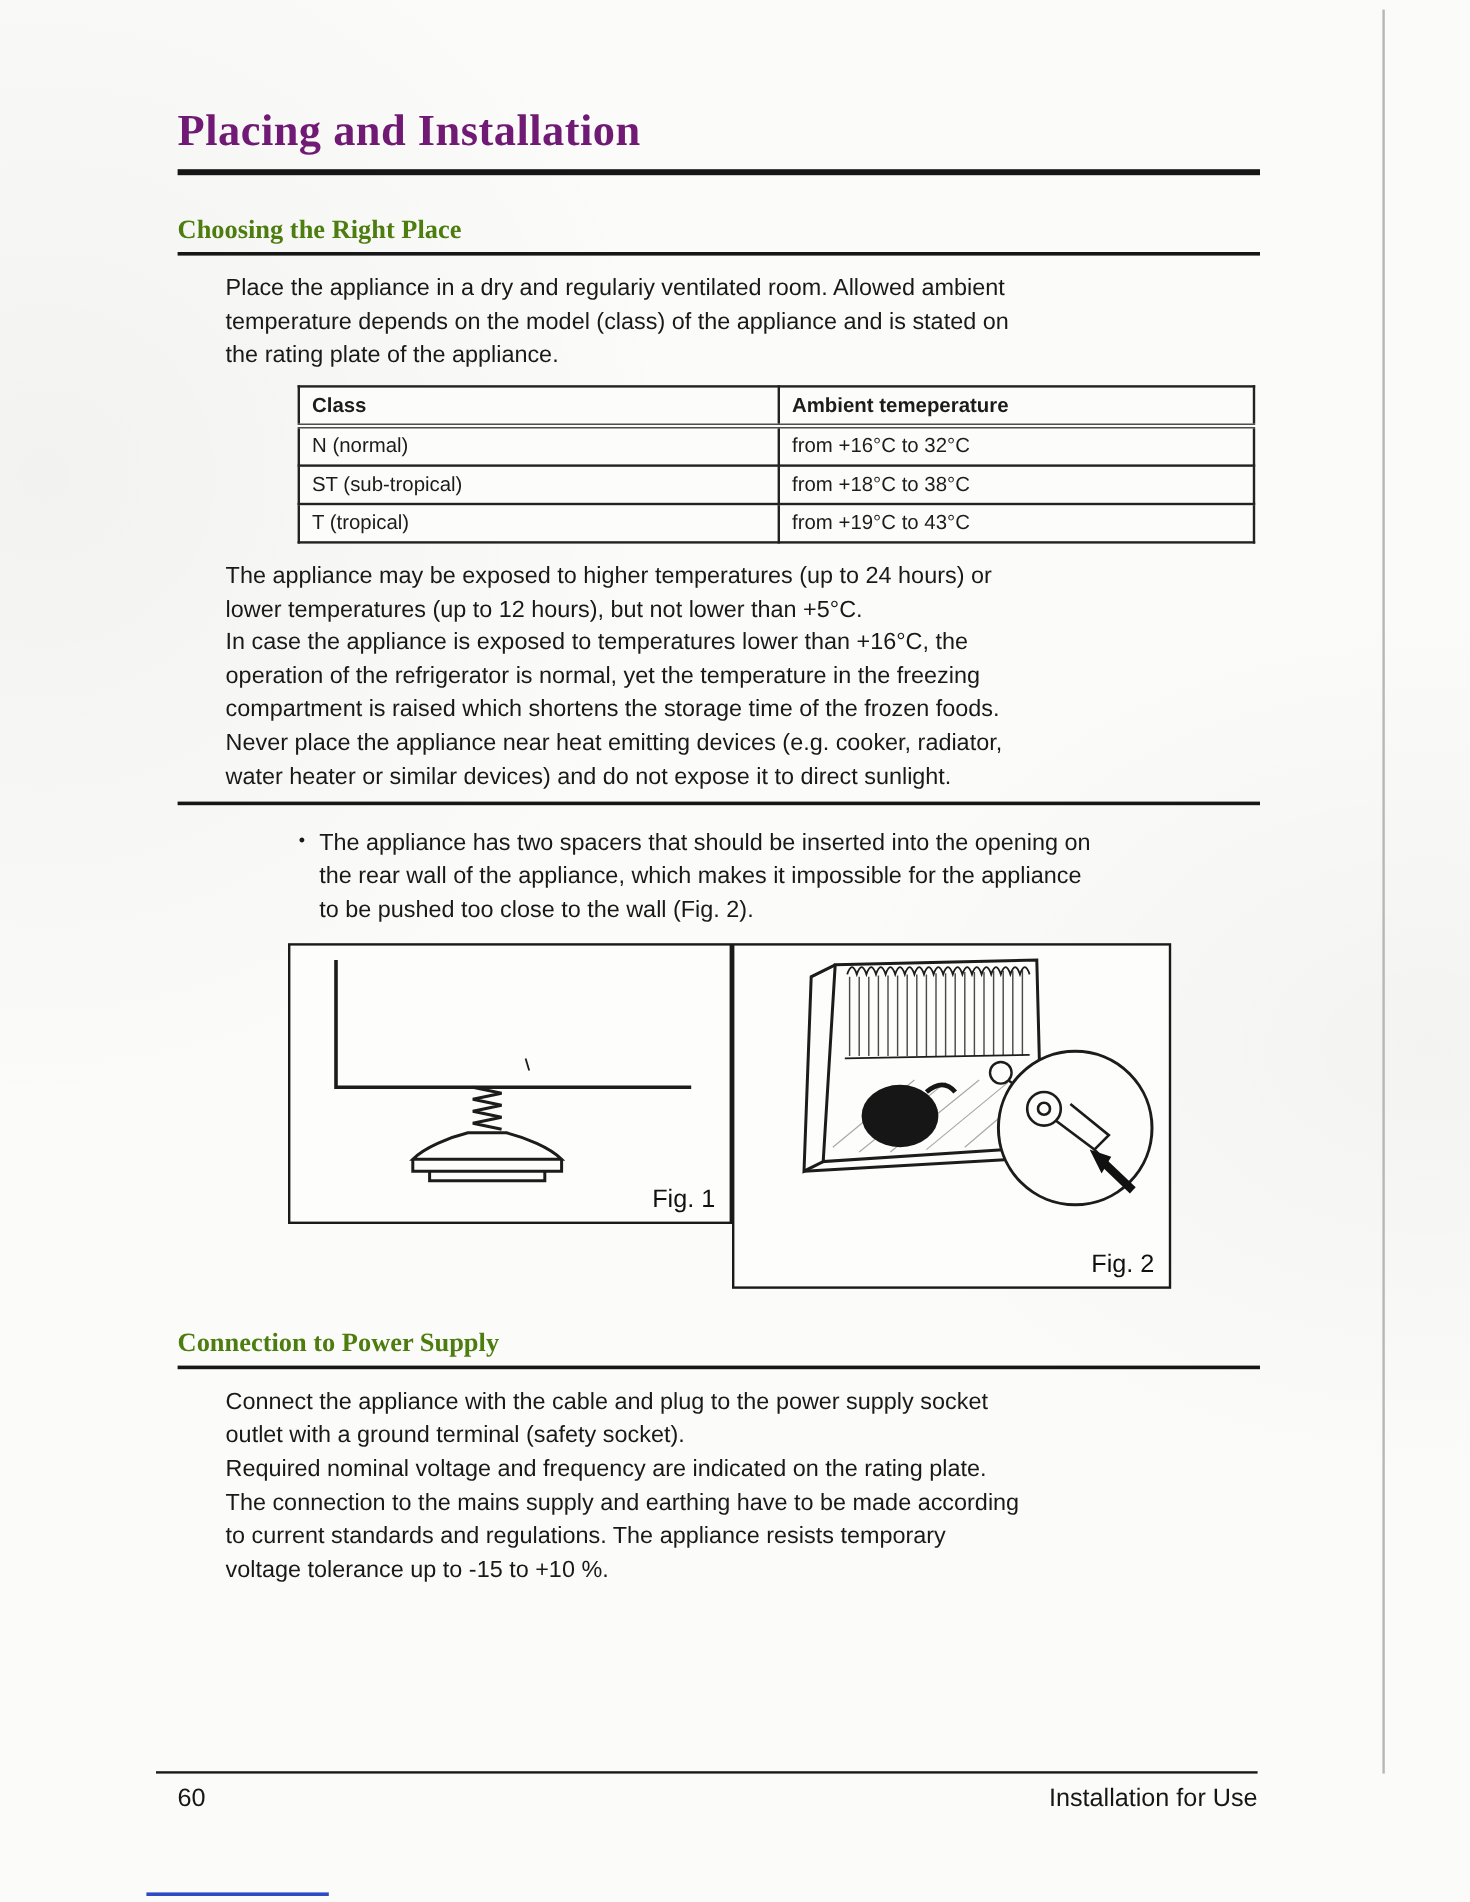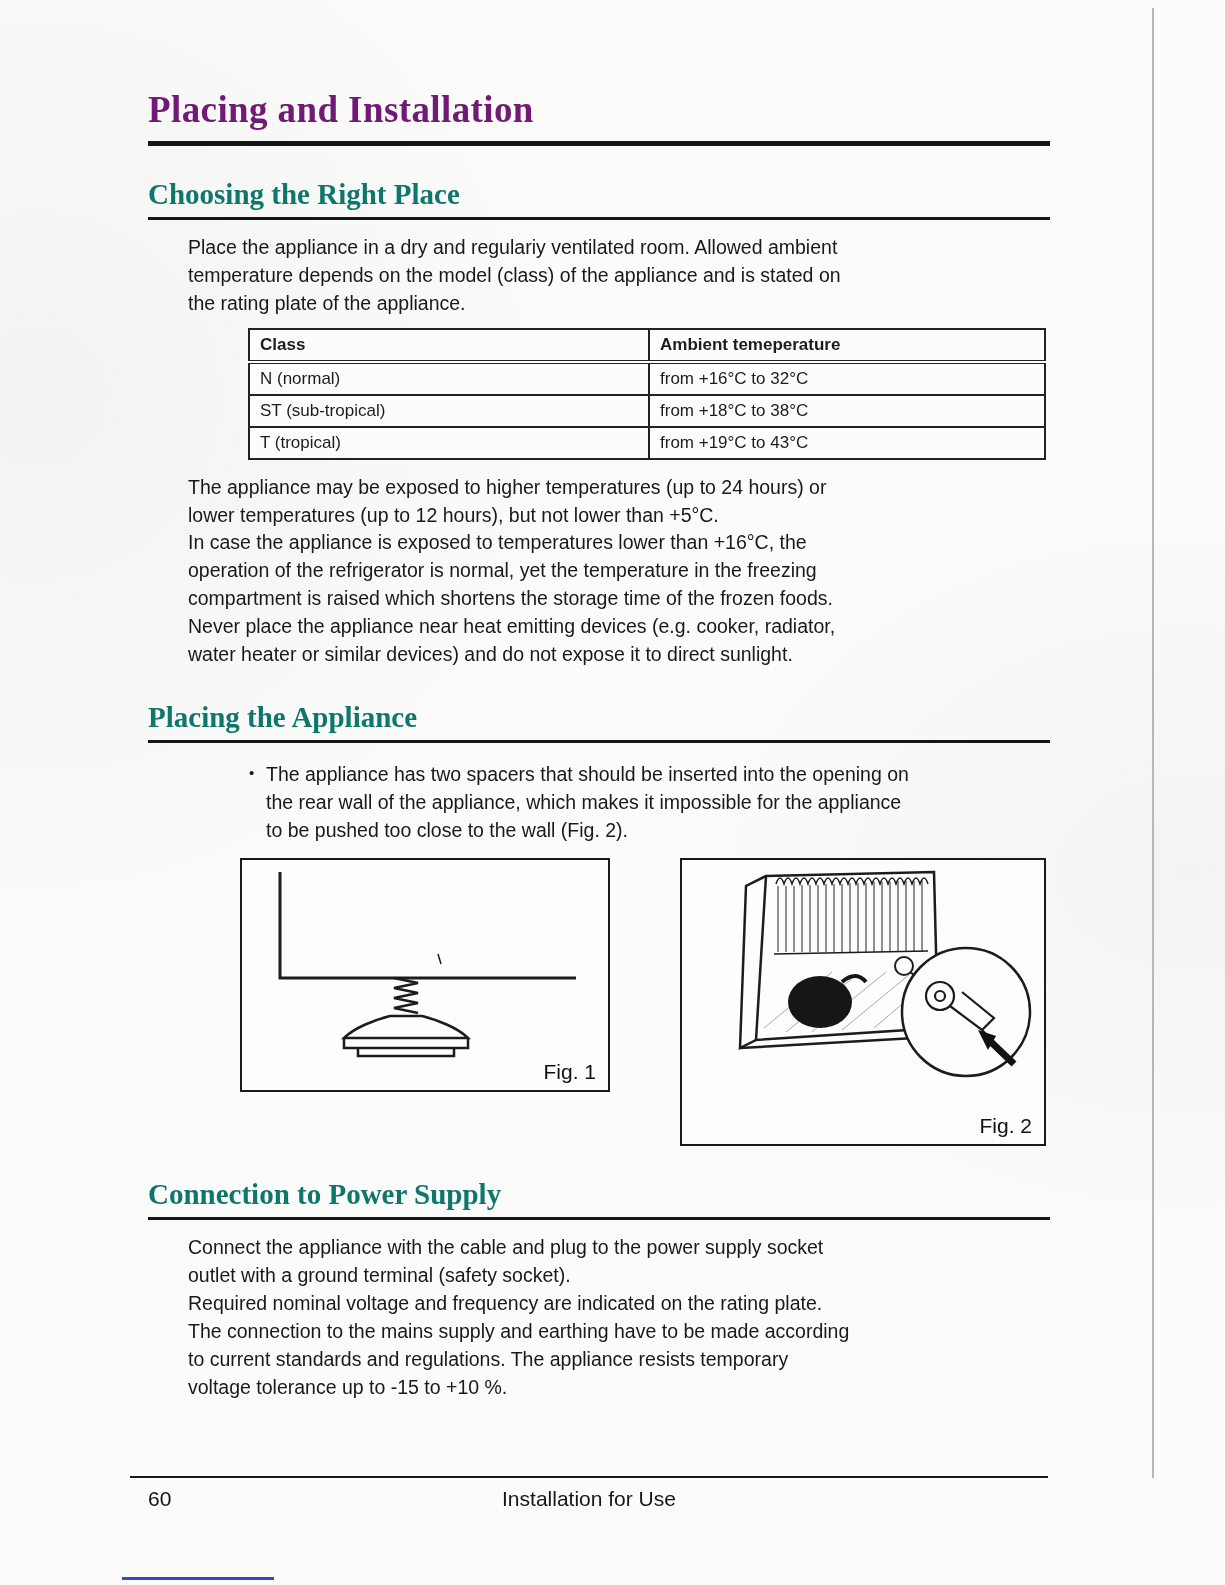--- a/index.html
+++ b/index.html
@@ -34,23 +34,23 @@
     font-size: 37px;
     font-weight: 700;
     letter-spacing: 0.4px;
     color: #701a75;
   }
   .rule-thick { height: 5px; background: #161616; margin-top: 10px; }
 
   .section-heading {
     margin: 32px 0 0 0;
     font-family: "Liberation Serif", "DejaVu Serif", serif;
-    font-size: 29px;
+    font-size: 22px;
     font-weight: 700;
-    color: #0f766e;
+    color: #4d7c0f;
   }
   .rule-thin { height: 3px; background: #161616; margin-top: 6px; }
 
   .body-text {
     font-size: 19.5px;
     line-height: 1.43;
     margin: 14px 0 0 40px;
     width: 812px;
     color: #191919;
   }
@@ -78,29 +78,29 @@
     padding: 0;
     list-style: none;
     width: 816px;
     font-size: 19.5px;
     line-height: 1.43;
     color: #191919;
   }
   .bullets li { position: relative; padding-left: 22px; margin-bottom: 3px; white-space: pre-line; }
   .bullets li::before { content: "\2022"; position: absolute; left: 5px; top: 1px; font-size: 15px; }
 
-  .figures { display: flex; margin: 14px 0 0 92px; gap: 70px; }
+  .figures { display: flex; margin: 14px 0 0 92px; }
   .figure-box { position: relative; border: 2px solid #1a1a1a; background: #fdfdfb; }
   .fig-box-1 { width: 370px; height: 234px; }
   .fig-box-2 { width: 366px; height: 288px; }
   .fig-label { position: absolute; right: 12px; bottom: 6px; font-size: 21px; color: #111; }
 
   .footer { position: absolute; left: 130px; top: 1476px; width: 918px; }
   .footer-rule { height: 2px; background: #1a1a1a; }
-  .footer-row { position: relative; margin-top: 9px; font-size: 21px; text-align: center; color: #161616; }
+  .footer-row { position: relative; margin-top: 9px; font-size: 21px; text-align: right; color: #161616; }
   .page-number { position: absolute; left: 18px; }
 
   .scan-line-right { position: absolute; left: 1152px; top: 8px; width: 2px; height: 1470px; background: #b7b7b4; }
   .blue-mark { position: absolute; left: 122px; top: 1577px; width: 152px; height: 3px; background: #2e4bc6; }
 </style>
 </head>
 <body>
 
 <div class="page">
   <div class="scan-line-right"></div>
@@ -141,21 +141,20 @@
     </table>
 
     <p class="body-text pre">The appliance may be exposed to higher temperatures (up to 24 hours) or
 lower temperatures (up to 12 hours), but not lower than +5°C.
 In case the appliance is exposed to temperatures lower than +16°C, the
 operation of the refrigerator is normal, yet the temperature in the freezing
 compartment is raised which shortens the storage time of the frozen foods.
 Never place the appliance near heat emitting devices (e.g. cooker, radiator,
 water heater or similar devices) and do not expose it to direct sunlight.</p>
 
-    <h2 class="section-heading">Placing the Appliance</h2>
     <div class="rule-thin"></div>
 
     <ul class="bullets">
       <li>The appliance has two spacers that should be inserted into the opening on
 the rear wall of the appliance, which makes it impossible for the appliance
 to be pushed too close to the wall (Fig. 2).</li>
     </ul>
 
     <div class="figures">
 

